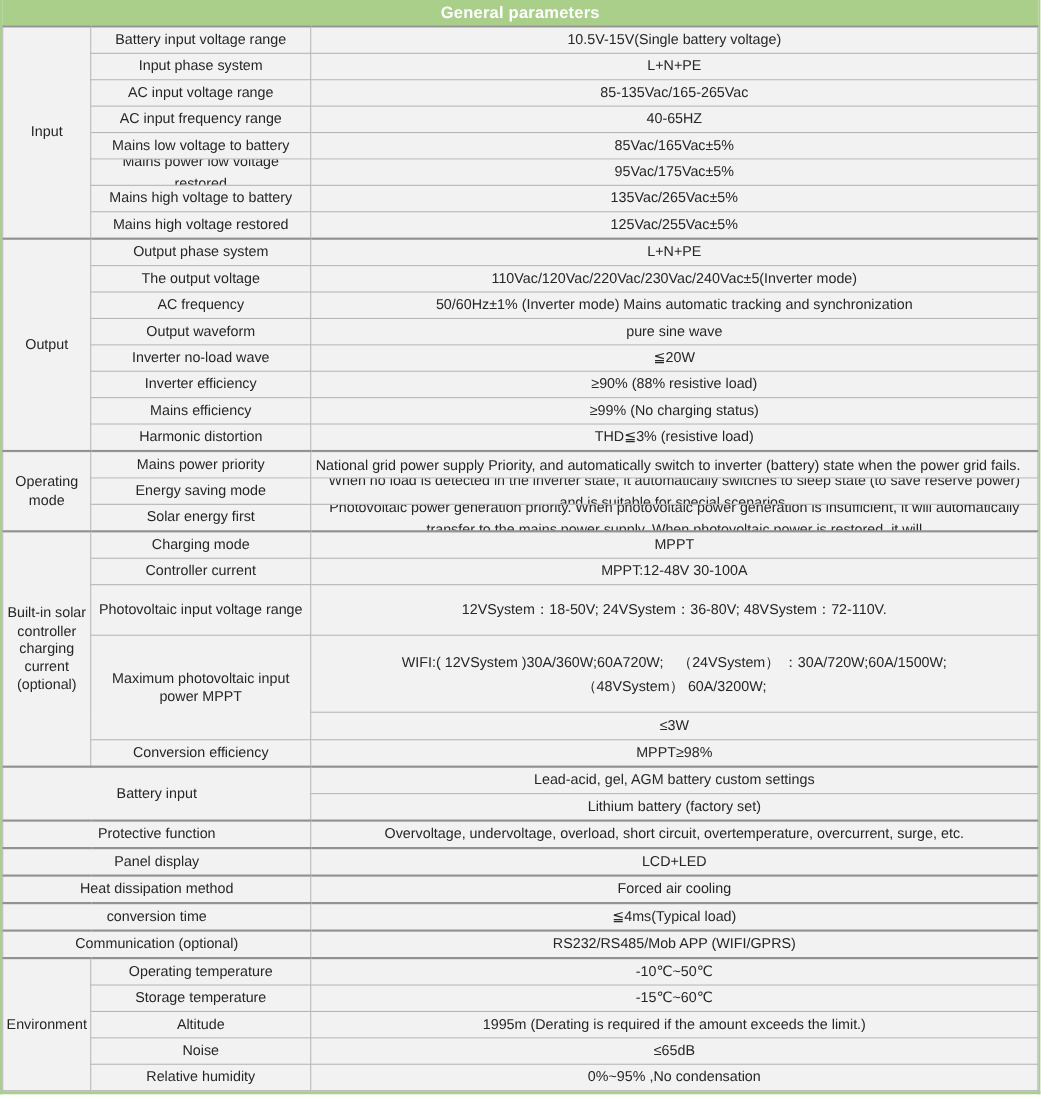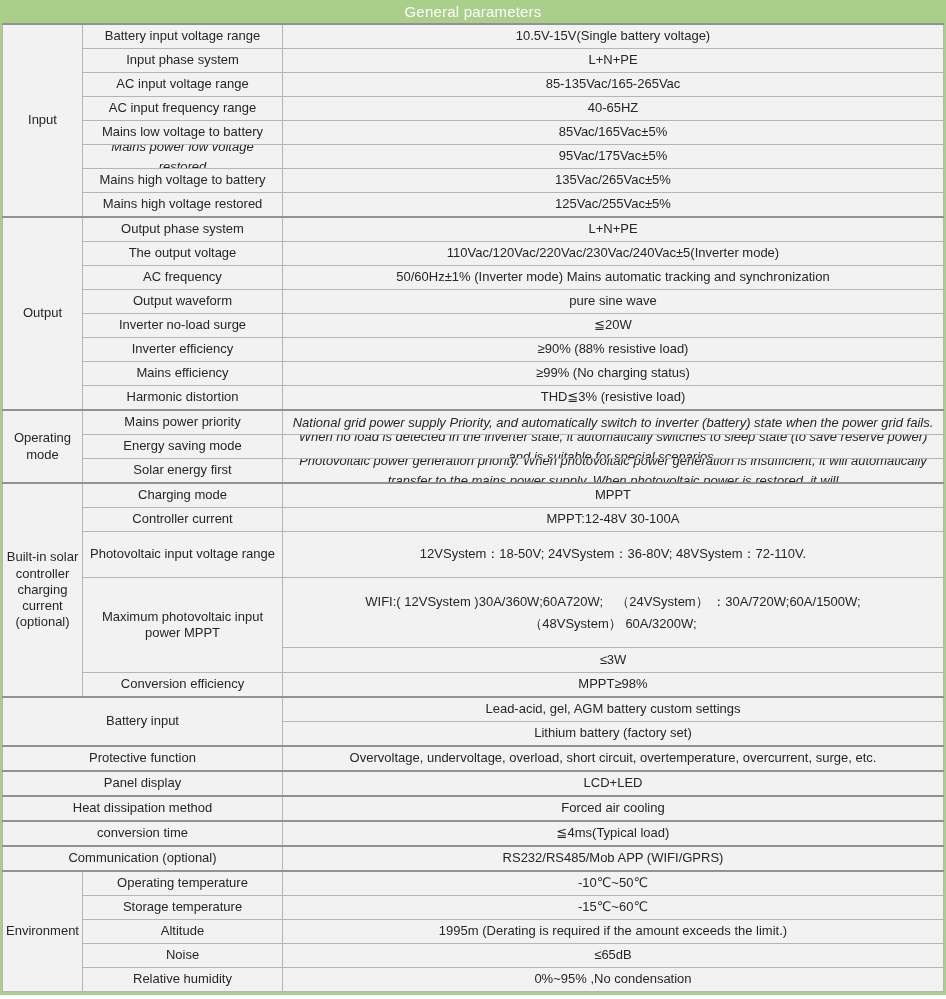--- a/index.html
+++ b/index.html
@@ -12,41 +12,41 @@
   html,body{margin:0;padding:0;background:#ffffff;}
   body{font-family:"Liberation Sans","DejaVu Sans",sans-serif;color:var(--text);}
   .wrap{
     width:946px;box-sizing:border-box;
     border-left:2px solid var(--green);
     border-right:2px solid var(--green);
     border-bottom:3px solid var(--green);
   }
   .title-bar{
     height:23px;background:var(--green);color:#ffffff;
-    font-weight:normal;font-size:15px;letter-spacing:.2px;
+    font-weight:bold;font-size:15px;letter-spacing:.2px;
     display:flex;align-items:center;justify-content:center;
   }
   table{width:100%;border-collapse:collapse;table-layout:fixed;font-size:13px;}
   col.c1{width:80px} col.c2{width:200px} col.c3{width:auto}
   td{
     border:1px solid var(--border-light);
     background:var(--cellbg);
     text-align:center;vertical-align:middle;
     padding:0 4px;height:23px;line-height:1.25;
     overflow:hidden;
   }
   tr.sec td{border-top:2px solid var(--border-dark);}
   td.cat{padding:0 2px;}
   .t46 td{height:45px}
   .t70 td{height:69px}
   .t25 td{height:24px}
   
   .clip{
     height:23px;overflow:hidden;
-    display:flex;align-items:center;justify-content:center;font-style:italic;
+    display:flex;align-items:center;
   }
   .clip span{display:block;line-height:20px;}
   .two-line div{line-height:22px;}
 </style>
 </head>
 <body>
 
 <div class="wrap">
   <div class="title-bar">General parameters</div>
   <table>
@@ -106,21 +106,21 @@
       </tr>
       <tr>
         <td>AC frequency</td>
         <td>50/60Hz±1% (Inverter mode)  Mains automatic tracking and synchronization</td>
       </tr>
       <tr>
         <td>Output waveform</td>
         <td>pure sine wave</td>
       </tr>
       <tr>
-        <td>Inverter no-load surge</td>
+        <td>Inverter no-load wave</td>
         <td>≦20W</td>
       </tr>
       <tr>
         <td>Inverter efficiency</td>
         <td>≥90%  (88% resistive load)</td>
       </tr>
       <tr>
         <td>Mains efficiency</td>
         <td>≥99%  (No charging status)</td>
       </tr>

